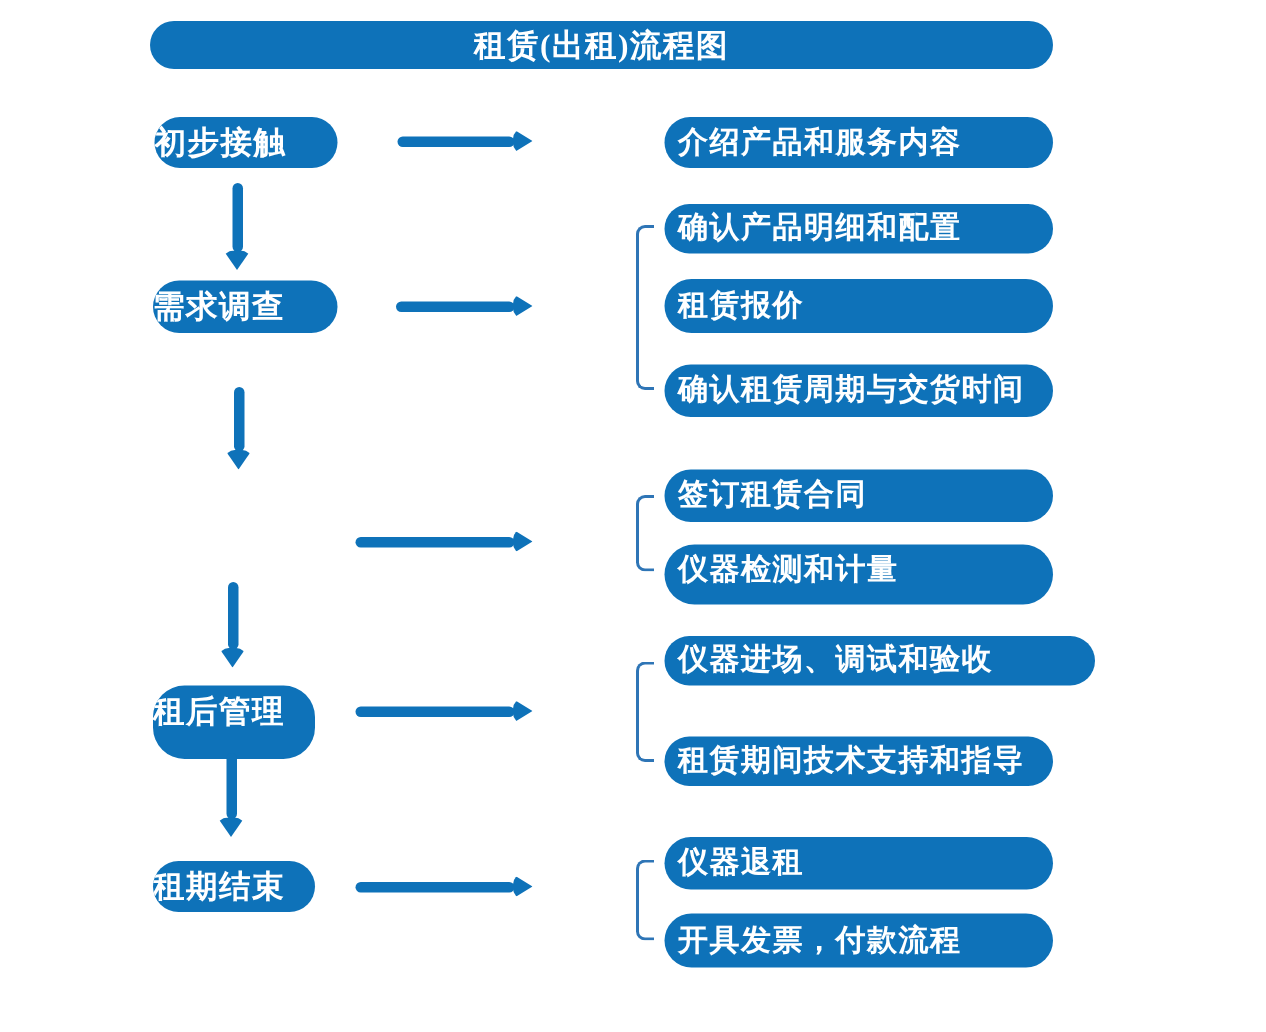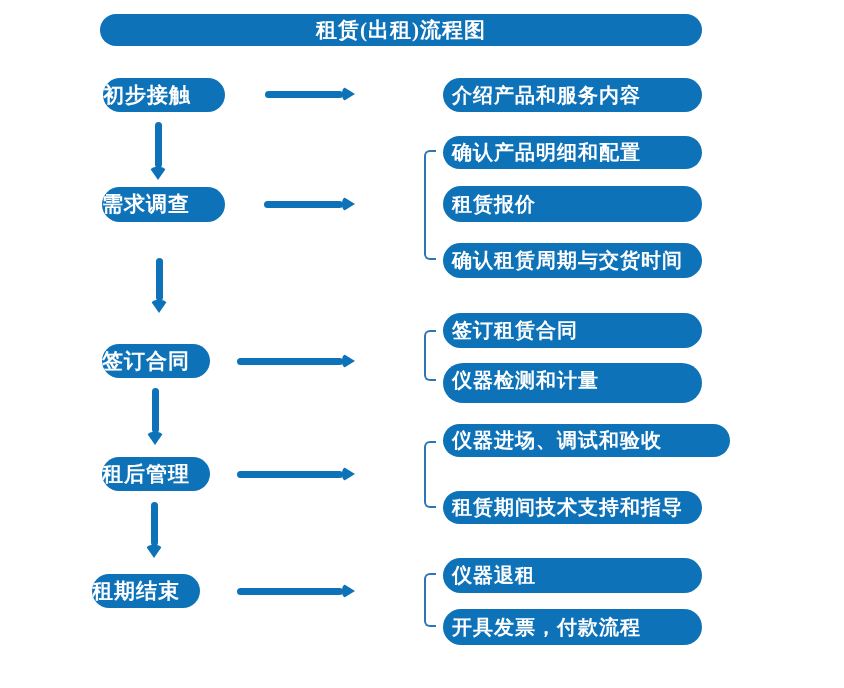--- a/index.html
+++ b/index.html
@@ -55,23 +55,22 @@
 </style>
 </head>
 <body>
 
 <div class="canvas">
 
   <div class="bar title-bar" style="left:100px; top:14px; width:602px; height:32px; line-height:32px;">租赁(出租)流程图</div>
 
   <div class="bar step-box" style="left:103px; top:78px; width:122px; height:34px; line-height:34px;">初步接触</div>
   <div class="bar step-box" style="left:102px; top:187px; width:123px; height:35px; line-height:35px;">需求调查</div>
-  <div class="bar step-box" style="left:102px; top:344px; width:108px; height:34px; line-height:34px;">签订合同</div>
-  <div class="bar step-box" style="left:102px; top:457px; width:108px; height:34px; line-height:34px;">租后管理</div>
-  <div class="bar step-box" style="left:92px; top:574px; width:108px; height:34px; line-height:34px;">租期结束</div>
+  <div class="bar step-box" style="left:102px; top:457px; width:108px; height:49px; line-height:34px;">租后管理</div>
+  <div class="bar step-box" style="left:102px; top:574px; width:108px; height:34px; line-height:34px;">租期结束</div>
 
   <div class="bar detail-box" style="left:443px; top:78px; width:259px; height:34px; line-height:34px;">介绍产品和服务内容</div>
 
   <div class="bar detail-box" style="left:443px; top:136px; width:259px; height:33px; line-height:33px;">确认产品明细和配置</div>
   <div class="bar detail-box" style="left:443px; top:186px; width:259px; height:36px; line-height:36px;">租赁报价</div>
   <div class="bar detail-box" style="left:443px; top:243px; width:259px; height:35px; line-height:35px;">确认租赁周期与交货时间</div>
 
   <div class="bar detail-box" style="left:443px; top:313px; width:259px; height:35px; line-height:35px;">签订租赁合同</div>
   <div class="bar detail-box" style="left:443px; top:363px; width:259px; height:40px; line-height:35px;">仪器检测和计量</div>
 

